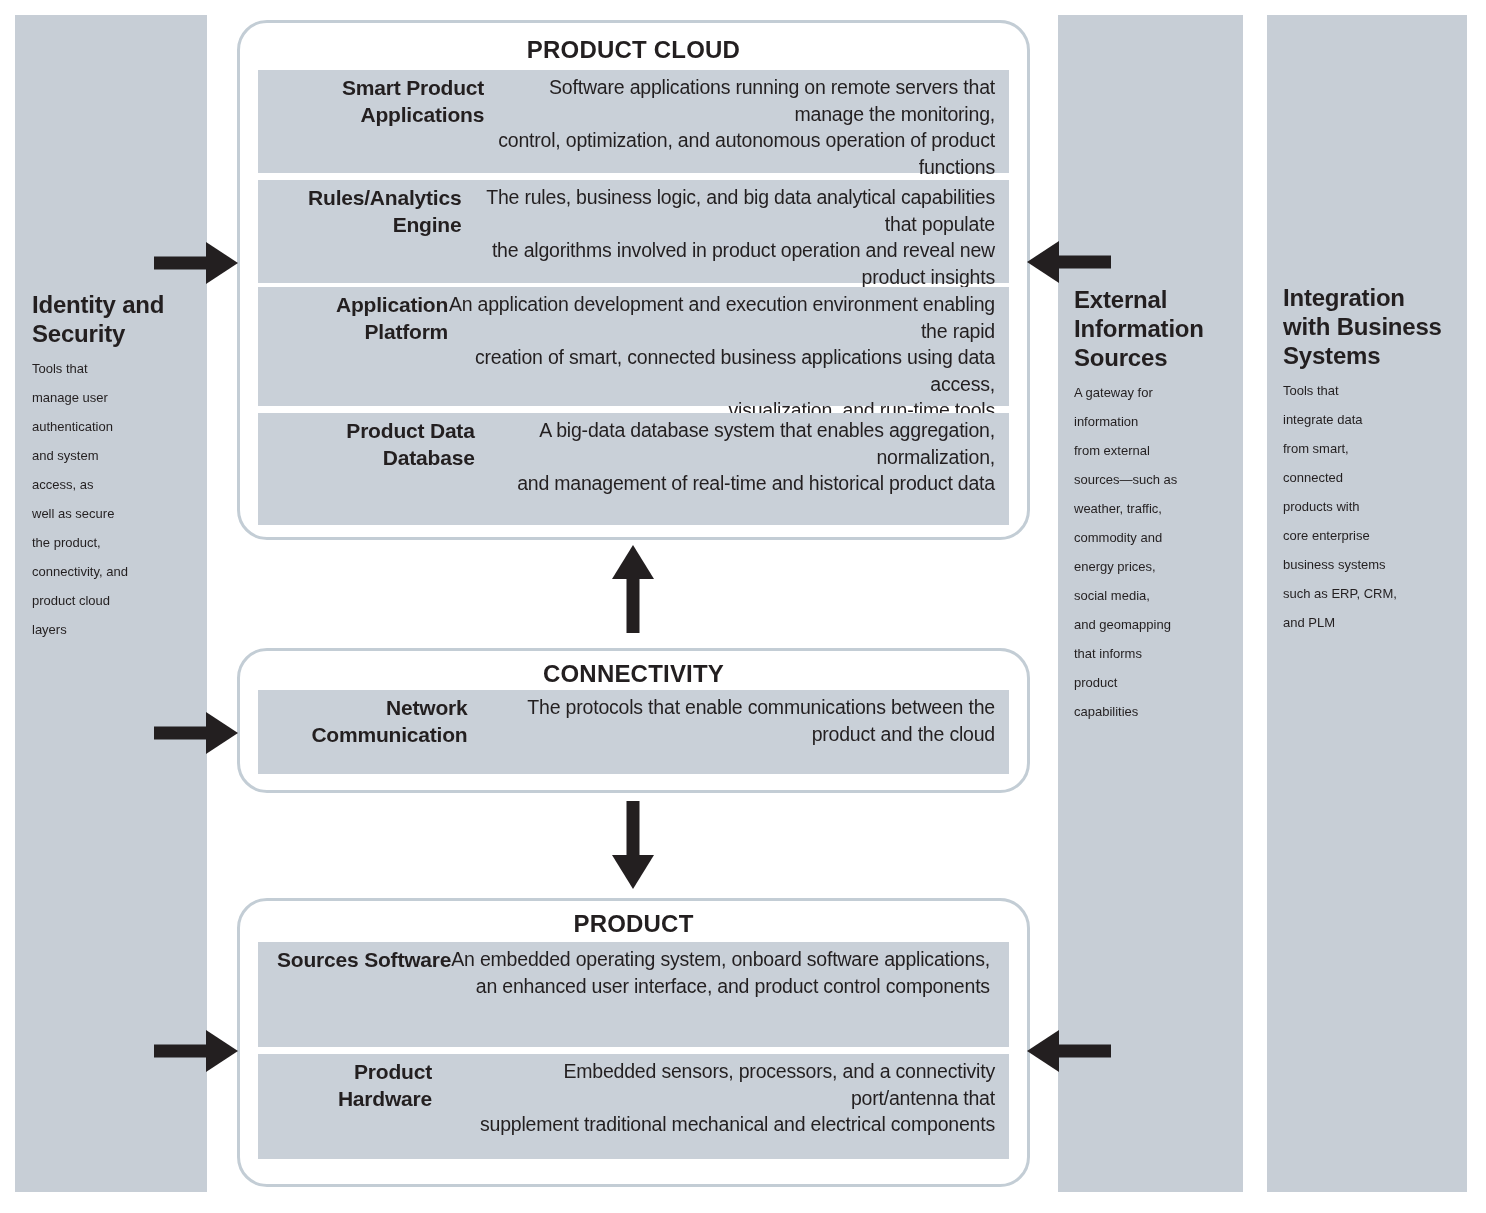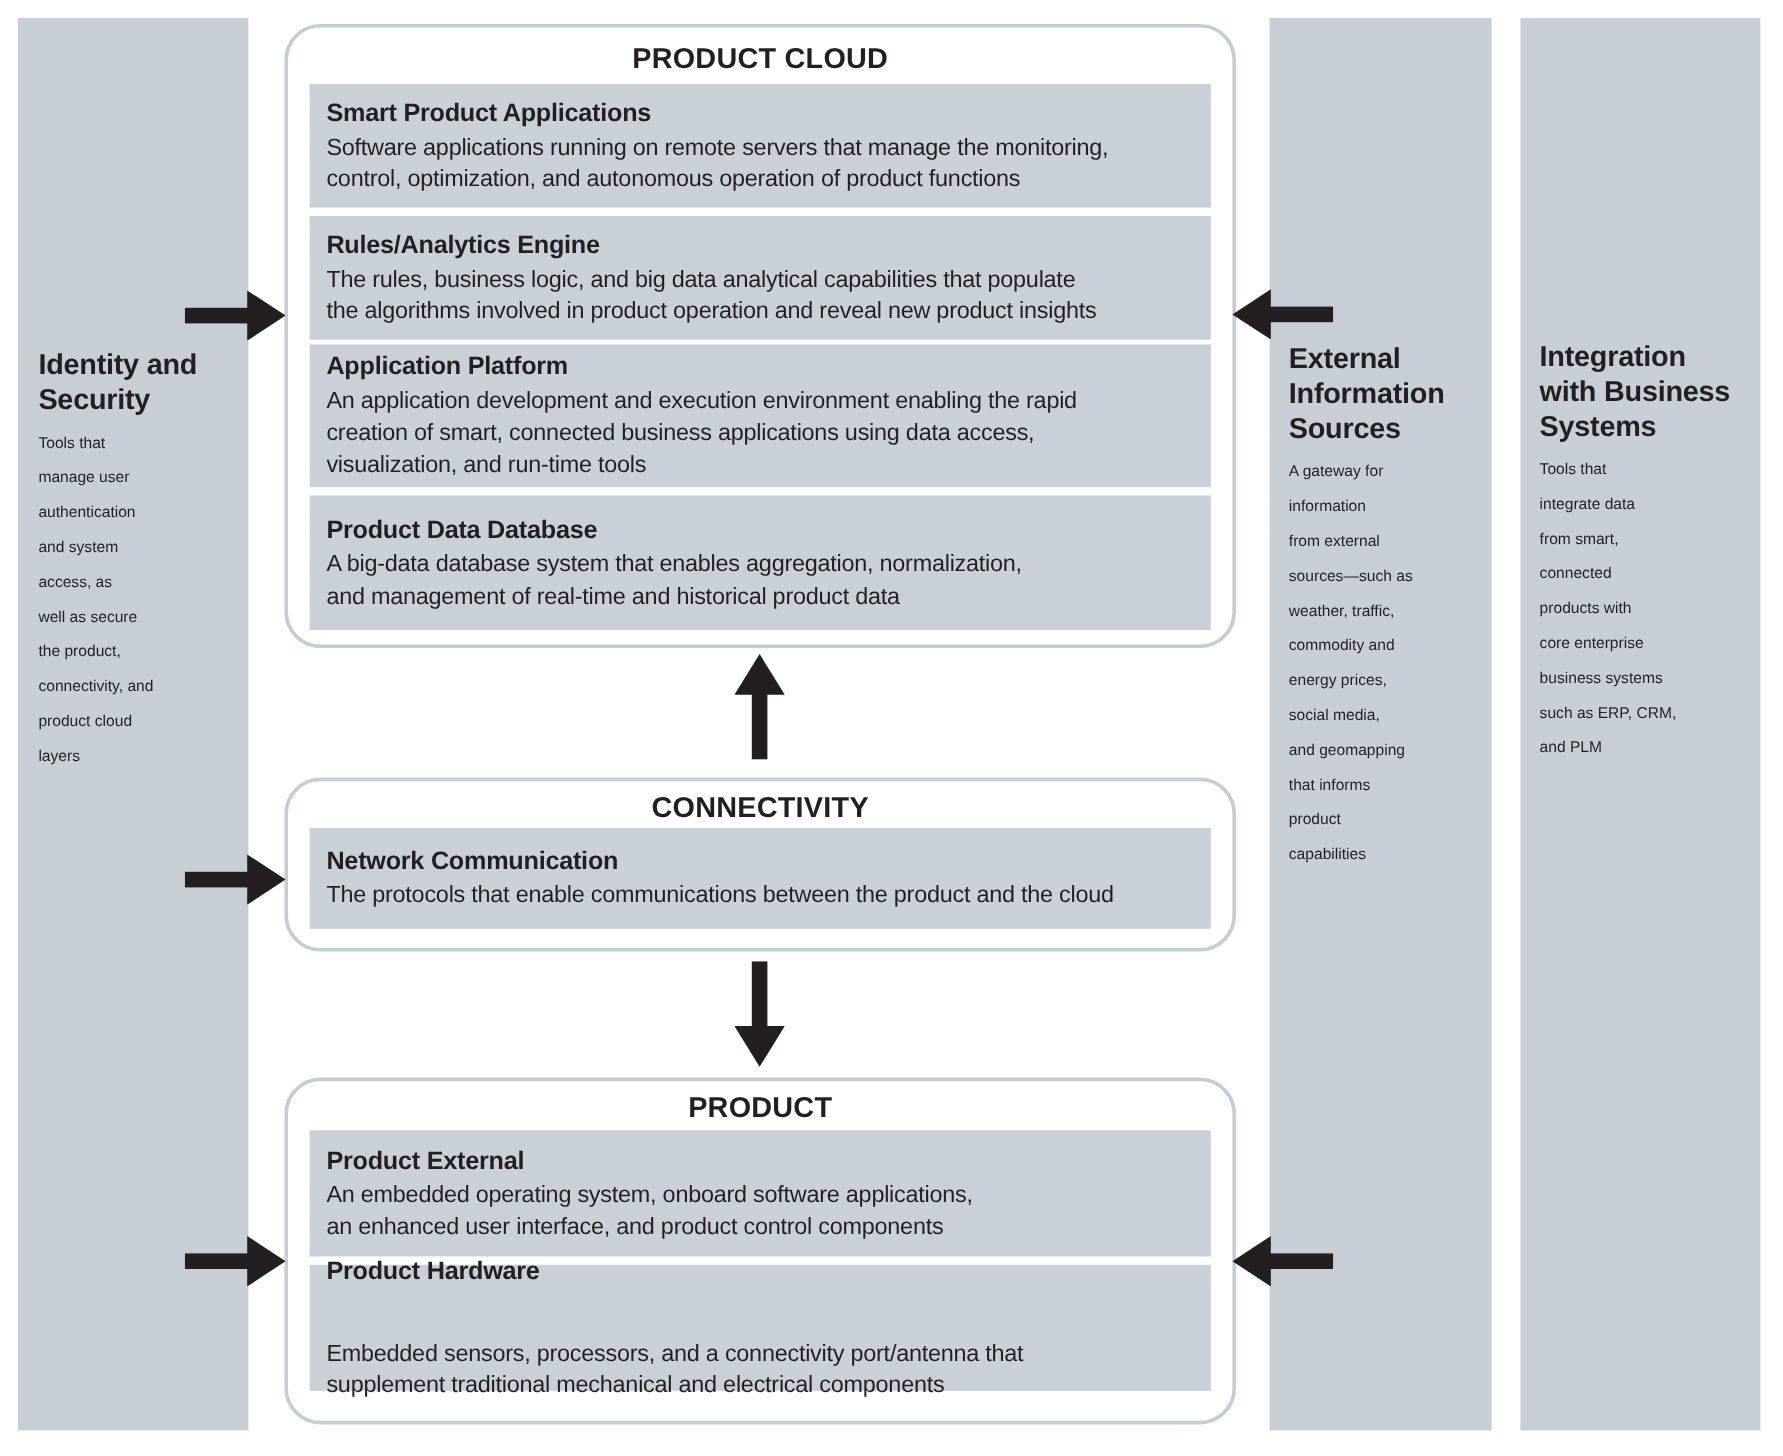--- a/index.html
+++ b/index.html
@@ -52,22 +52,22 @@
     letter-spacing:0.2px;
   }
   .container-connectivity .container-title,
   .container-product .container-title{padding-top:9px;}
   
   .ibox{
     position:absolute;
     left:18px;width:751px;
     background:#c9d0d8;
     box-sizing:border-box;
-    display:flex;flex-direction:column;justify-content:center;
-    text-align:left;
+    display:flex;flex-direction:row;justify-content:center;
+    text-align:right;
     padding:4px 14px;
   }
   .ibox h3{
     margin:0 0 2px 0;
     font-size:21px;line-height:27px;font-weight:bold;
     letter-spacing:-0.2px;
   }
   .ibox p{
     margin:0;
     font-size:19.5px;line-height:26.5px;
@@ -134,21 +134,21 @@
     <h1 class="container-title">CONNECTIVITY</h1>
     <div class="ibox conn-box-1">
       <h3>Network Communication</h3>
       <p>The protocols that enable communications between the product and the cloud</p>
     </div>
   </section>
 
   <section class="container container-product">
     <h1 class="container-title">PRODUCT</h1>
     <div class="ibox prod-box-1">
-      <h3>Product External</h3>
+      <h3>Sources Software</h3>
       <p>An embedded operating system, onboard software applications,
 an enhanced user interface, and product control components</p>
     </div>
     <div class="ibox prod-box-2">
       <h3>Product Hardware</h3>
       <p>Embedded sensors, processors, and a connectivity port/antenna that
 supplement traditional mechanical and electrical components</p>
     </div>
   </section>
 

